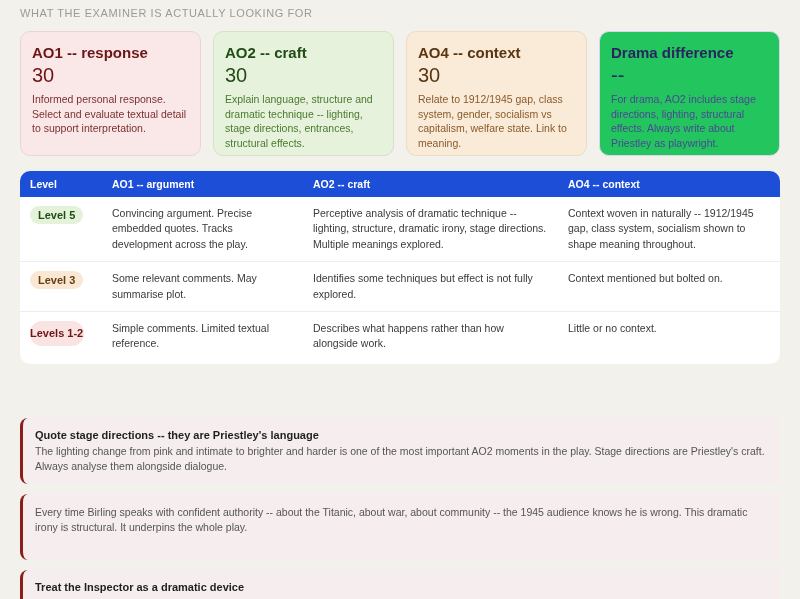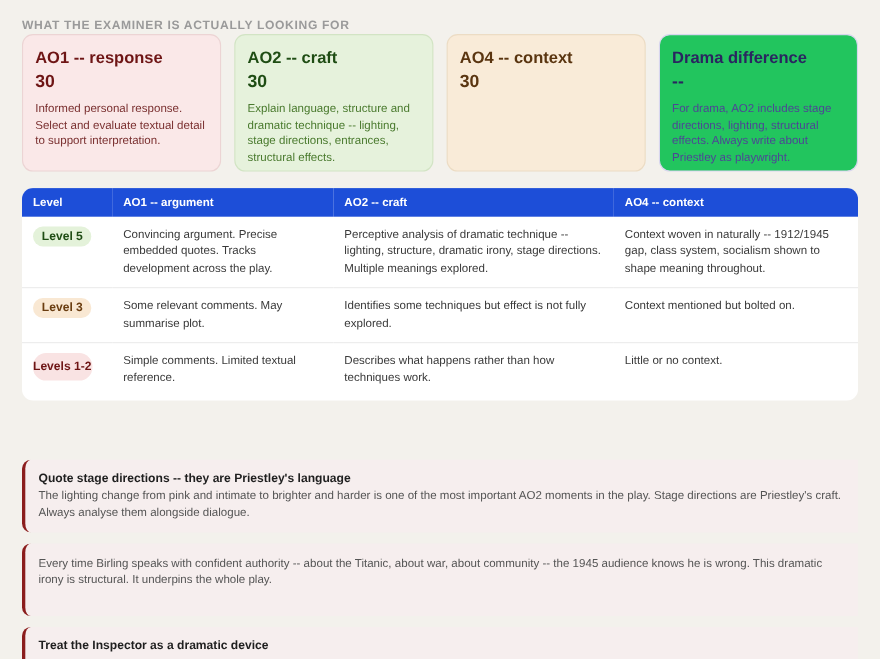--- a/index.html
+++ b/index.html
@@ -4,34 +4,34 @@
   <style>
     * { box-sizing: border-box; margin: 0; padding: 0; }
     html, body { width: 800px; height: 599px; overflow: hidden; }
     body {
       background: #f3f1ec;
       font-family: "Liberation Sans", sans-serif;
       color: #2a2a2a;
       position: relative;
     }
     .section-title {
-      position: absolute; left: 20px; top: 17px;
-      font-size: 11px; font-weight: bold; letter-spacing: 0.6px;
+      position: absolute; left: 20px; top: 7px;
+      font-size: 11px; font-weight: normal; letter-spacing: 0.6px;
       color: #9a9a9a; text-transform: uppercase;
     }
     .cards {
       position: absolute; left: 20px; top: 31px; width: 760px;
       display: flex; gap: 12px;
     }
     .card {
       flex: 1; height: 125px; border-radius: 10px; padding: 12px 11px 10px 11px;
       border: 1px solid;
     }
     .card .c-title { font-size: 15px; font-weight: bold; margin-bottom: 2px; }
-    .card .c-value { font-size: 16px; font-weight: bold; line-height: 24px; margin-bottom: 5px; }
+    .card .c-value { font-size: 20px; font-weight: normal; line-height: 24px; margin-bottom: 5px; }
     .card .c-desc { font-size: 10.5px; line-height: 14.6px; }
     .card.ao1 { background: #fae8e8; border-color: #ecd4d4; }
     .card.ao1 .c-title, .card.ao1 .c-value { color: #6e1515; }
     .card.ao1 .c-desc { color: #7a3030; }
     .card.ao2 { background: #e6f2dc; border-color: #d2e4c4; }
     .card.ao2 .c-title, .card.ao2 .c-value { color: #1f4d14; }
     .card.ao2 .c-desc { color: #4a7a2e; }
     .card.ao4 { background: #f9ebd8; border-color: #ecdcc4; }
     .card.ao4 .c-title, .card.ao4 .c-value { color: #5a3510; }
     .card.ao4 .c-desc { color: #8a5a2a; }
@@ -89,20 +89,21 @@
     <div class="c-desc">Informed personal response. Select and evaluate textual detail to support interpretation.</div>
   </div>
   <div class="card ao2">
     <div class="c-title">AO2 -- craft</div>
     <div class="c-value">30</div>
     <div class="c-desc">Explain language, structure and dramatic technique -- lighting, stage directions, entrances, structural effects.</div>
   </div>
   <div class="card ao4">
     <div class="c-title">AO4 -- context</div>
     <div class="c-value">30</div>
+    <div class="c-desc">Relate to 1912/1945 gap, class system, gender, socialism vs capitalism, welfare state. Link to meaning.</div>
   </div>
   <div class="card drama">
     <div class="c-title">Drama difference</div>
     <div class="c-value">--</div>
     <div class="c-desc">For drama, AO2 includes stage directions, lighting, structural effects. Always write about Priestley as playwright.</div>
   </div>
 </div>
 
 <div class="table-wrap">
   <table>
@@ -123,21 +124,21 @@
       </tr>
       <tr style="height:47px">
         <td><span class="badge l3">Level 3</span></td>
         <td>Some relevant comments. May summarise plot.</td>
         <td>Identifies some techniques but effect is not fully explored.</td>
         <td>Context mentioned but bolted on.</td>
       </tr>
       <tr style="height:52px">
         <td><span class="badge l12" style="width:54px">Levels 1-2</span></td>
         <td>Simple comments. Limited textual reference.</td>
-        <td>Describes what happens rather than how techniques work.</td>
+        <td>Describes what happens rather than how alongside work.</td>
         <td>Little or no context.</td>
       </tr>
     </tbody>
   </table>
 </div>
 
 <div class="tip tip1">
   <div class="t-title">Quote stage directions -- they are Priestley's language</div>
   <div class="t-body">The lighting change from pink and intimate to brighter and harder is one of the most important AO2 moments in the play. Stage directions are Priestley's craft. Always analyse them alongside dialogue.</div>
 </div>

